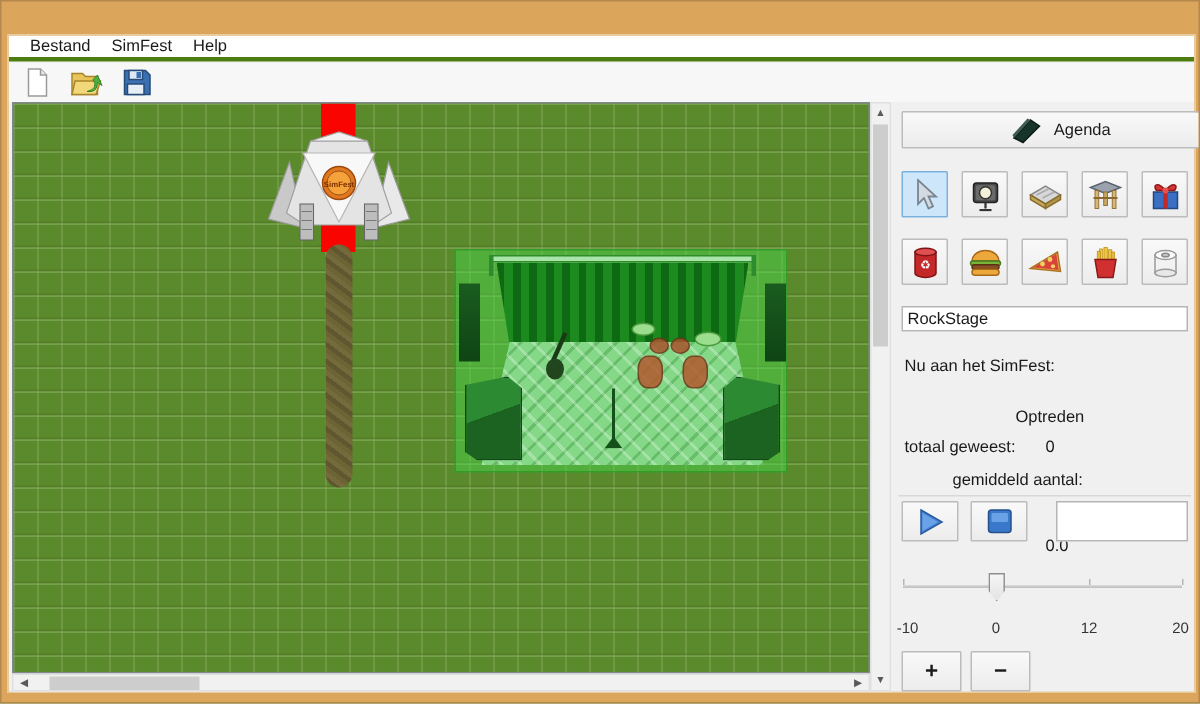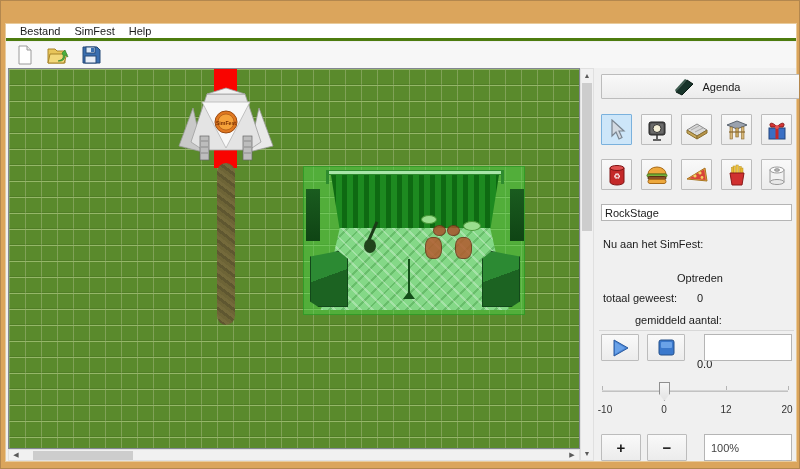--- a/index.html
+++ b/index.html
@@ -102,21 +102,21 @@
   .panel-divider { position:absolute; left:0px; top:262px; width:195px; border-top:1px solid #d8d8d8; }
   .transport { position:absolute; left:2px; top:266px; width:191px; height:27px; }
   .tp-btn { position:absolute; top:0; width:38px; height:27px; display:flex; align-items:center; justify-content:center; }
   .play-btn { left:0px; } .stop-btn { left:46px; }
   .now-display { position:absolute; left:103px; top:0; width:88px; height:27px; background:#fff; border:1px solid #b5b5b5; }
   .slider { position:absolute; left:3px; top:314px; width:186px; height:20px; }
   .slider .track { position:absolute; left:0; top:8px; width:100%; height:2px; background:#d6d6d6; border-bottom:1px solid #c2c2c2; }
   .slider .thumb { position:absolute; top:0px; width:11px; height:19px; background:linear-gradient(#f6f6f6,#e3e3e3); border:1px solid #8f8f8f;
                    clip-path:polygon(0 0,100% 0,100% 62%,50% 100%,0 62%); margin-left:-5px; }
   .slider .tick { position:absolute; top:4px; width:1px; height:4px; background:#b5b5b5; }
-  .slider-labels { position:absolute; left:0px; top:336px; width:192px; height:12px; font-size:10px; color:#333; }
+  .slider-labels { position:absolute; left:0px; top:346px; width:192px; height:12px; font-size:10px; color:#333; }
   .slider-labels span { position:absolute; transform:translateX(-50%); }
   .zoom-row { position:absolute; left:2px; top:366px; width:191px; height:27px; }
   .zoom-btn { position:absolute; top:0; width:40px; height:27px; display:flex; align-items:center; justify-content:center; font-size:15px; font-weight:bold; color:#1a1a1a; }
   .zoom-plus { left:0; } .zoom-minus { left:46px; }
   .zoom-display { position:absolute; left:103px; top:0; width:88px; height:27px; background:#fff; border:1px solid #b5b5b5;
                   display:flex; align-items:center; padding-left:6px; font-size:11px; color:#444; }
 </style>
 </head>
 <body>
 
@@ -359,18 +359,17 @@
       <div class="slider-labels">
         <span style="left:6px;">-10</span>
         <span style="left:65px;">0</span>
         <span style="left:127px;">12</span>
         <span style="left:188px;">20</span>
       </div>
 
       <div class="zoom-row">
         <div class="btn zoom-btn zoom-plus">+</div>
         <div class="btn zoom-btn zoom-minus">−</div>
-        <div class="zoom-display">100%</div>
       </div>
 
     </div>
   </div>
 </div>
 
 </body></html>

